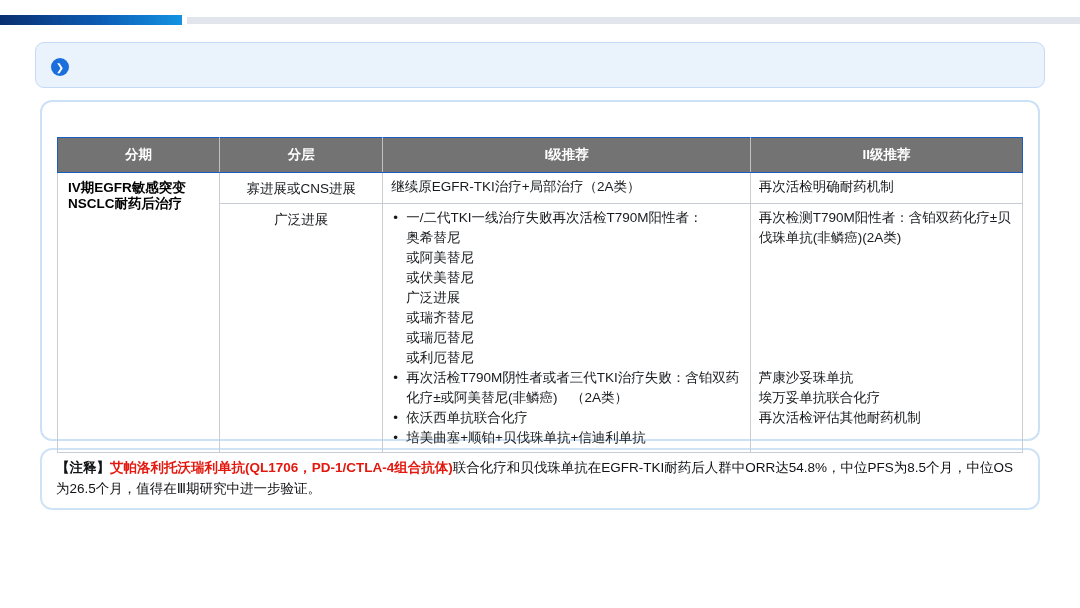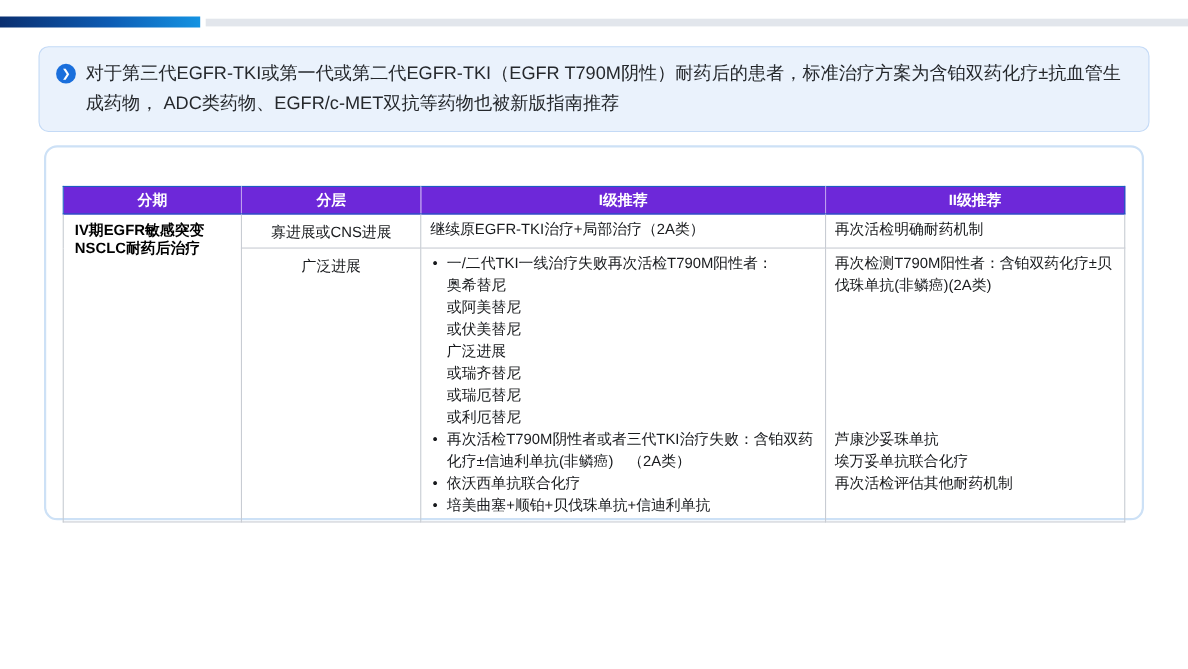--- a/index.html
+++ b/index.html
@@ -31,21 +31,21 @@
   .ribbon .wing.r { right:-16px; border-radius:0 10px 8px 0; transform:skewY(5deg); }
   .ribbon .main { position:relative; z-index:1; height:34px; line-height:33px; padding:0 46px;
           color:#fff; font-size:18px; font-weight:bold; letter-spacing:0.5px; white-space:nowrap;
           background:linear-gradient(180deg,#2ba2e8 0%,#0c66c9 80%);
           border-radius:6px 6px 16px 16px; box-shadow:0 2px 4px rgba(10,80,170,.25); }
 
   
   .tbl-wrap { margin:35px 15px 0 15px; }
   table { width:100%; border-collapse:collapse; table-layout:fixed; font-size:13.5px; }
   col.c1{width:16.8%} col.c2{width:16.9%} col.c3{width:38.1%} col.c4{width:28.2%}
-  th { background:#6d28d9; color:#fff; font-weight:bold; font-size:13.5px; height:25px;
+  th { background:#737373; color:#fff; font-weight:bold; font-size:13.5px; height:35px;
        border:1px solid #1b5cc0; border-right:1px solid rgba(255,255,255,.55); text-align:center; }
   th:last-child { border-right:1px solid #1b5cc0; }
   td { border:1px solid #c8ccd3; vertical-align:top; padding:4px 8px; line-height:20px; color:#17191c; }
   td.stage { font-weight:bold; line-height:16px; padding:7px 6px 0 10px; color:#000; }
   td.stratum { text-align:center; padding-top:6px; }
   tr.r1 td { height:29px; }
   tr.r2 td { height:245px; }
   .li { display:flex; }
   .li .mk { flex:none; width:15px; padding-left:2px; }
   .li.s { padding-left:15px; }
@@ -64,21 +64,20 @@
 <div>
 
 
   <div class="underline">
     <div class="seg-blue"></div>
     <div class="seg-gray"></div>
   </div>
 
   <div class="intro">
     <span class="chev">❯</span>
-    <p>对于第三代EGFR-TKI或第一代或第二代EGFR-TKI（EGFR T790M阴性）耐药后的患者，标准治疗方案为含铂双药化疗±抗血管生成药物， ADC类药物、EGFR/c-MET双抗等药物也被新版指南推荐</p>
   </div>
 
   <div class="card">
 
     <div class="tbl-wrap">
       <table>
         <colgroup>
             <col class="c1">
             <col class="c2">
             <col class="c3">
@@ -108,21 +107,21 @@
               </div>
               <div class="li s">奥希替尼</div>
               <div class="li s">或阿美替尼</div>
               <div class="li s">或伏美替尼</div>
               <div class="li s">广泛进展</div>
               <div class="li s">或瑞齐替尼</div>
               <div class="li s">或瑞厄替尼</div>
               <div class="li s">或利厄替尼</div>
               <div class="li b">
                 <span class="mk">•</span>
-                <span class="tx">再次活检T790M阴性者或者三代TKI治疗失败：含铂双药化疗±信迪利单抗(非鳞癌)　（2A类）</span>
+                <span class="tx">再次活检T790M阴性者或者三代TKI治疗失败：含铂双药化疗±或阿美替尼(非鳞癌)　（2A类）</span>
               </div>
               <div class="li b">
                 <span class="mk">•</span>
                 <span class="tx">依沃西单抗联合化疗</span>
               </div>
               <div class="li b">
                 <span class="mk">•</span>
                 <span class="tx">培美曲塞+顺铂+贝伐珠单抗+信迪利单抗</span>
               </div>
             </td>
@@ -133,14 +132,17 @@
                 <div>埃万妥单抗联合化疗</div>
                 <div>再次活检评估其他耐药机制</div>
               </div>
             </td>
           </tr>
         </tbody>
       </table>
     </div>
   </div>
 
+  <div class="note">
+    <span class="lab">【注释】</span><span class="red">艾帕洛利托沃瑞利单抗(QL1706，PD-1/CTLA-4组合抗体)</span><span>联合化疗和贝伐珠单抗在EGFR-TKI耐药后人群中ORR达54.8%，中位PFS为8.5个月，中位OS为26.5个月，值得在Ⅲ期研究中进一步验证。</span>
+  </div>
 
 </div>
 
 </body></html>

